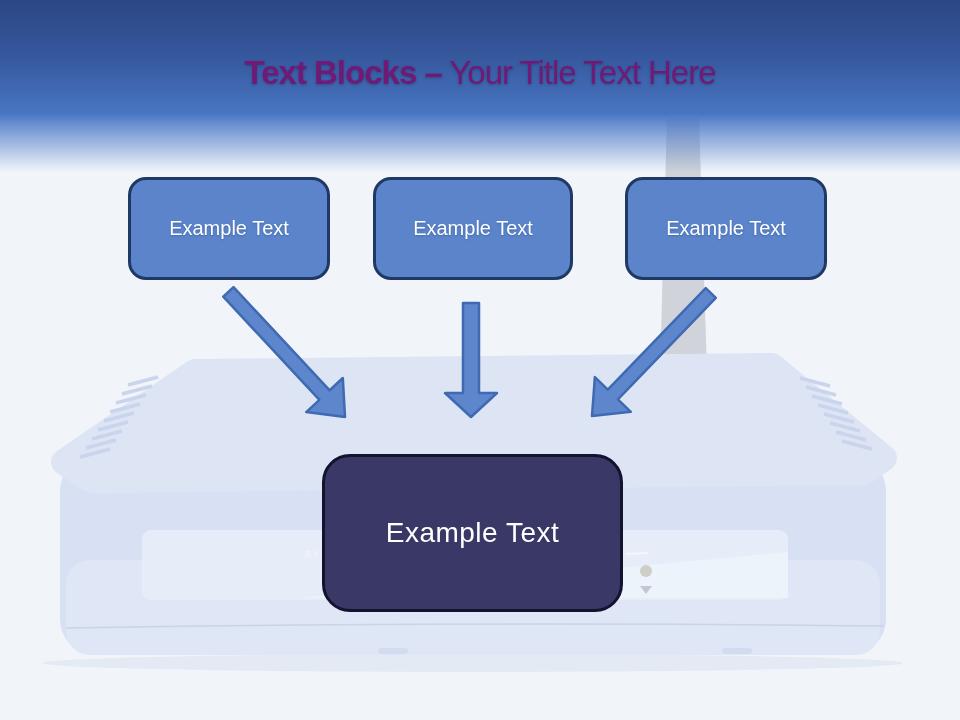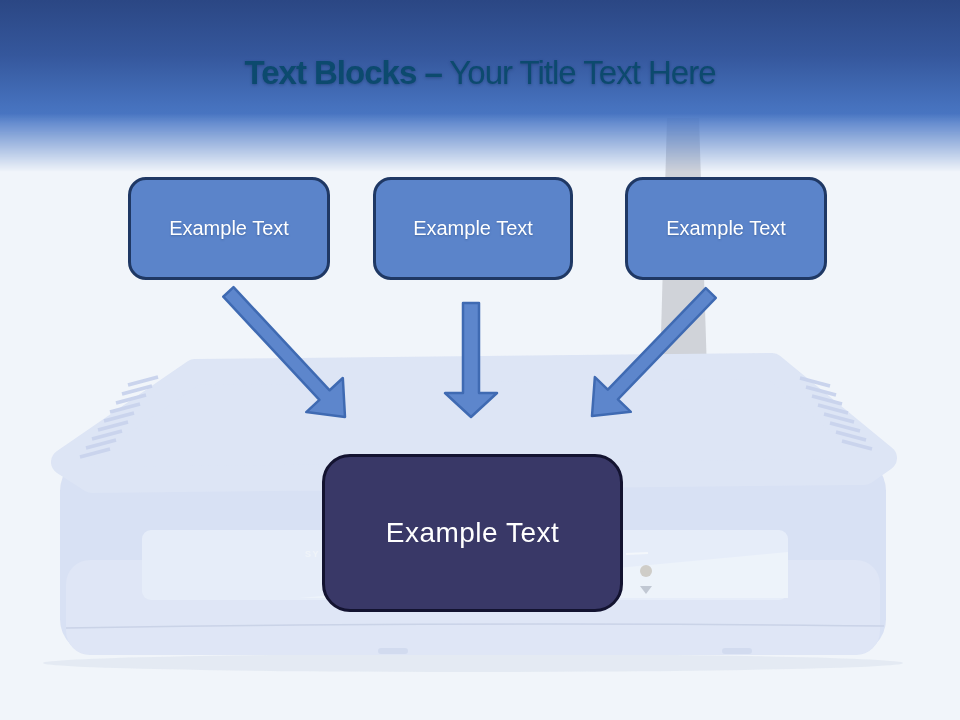--- a/index.html
+++ b/index.html
@@ -15,21 +15,21 @@
   
   .header {
     position:absolute; left:0; top:0; right:0; height:172px; z-index:2;
     background:linear-gradient(to bottom, #2b4784 0%, #35579c 32%, #4672be 62%, #4b78c6 72%, #4b78c6 100%);
     -webkit-mask-image:linear-gradient(to bottom, #000 0%, #000 66%, rgba(0,0,0,0) 100%);
     mask-image:linear-gradient(to bottom, #000 0%, #000 66%, rgba(0,0,0,0) 100%);
   }
 
   .title {
     position:absolute; top:56px; left:0; width:100%; z-index:3;
-    text-align:center; color:#0c4a6e; font-size:33px; line-height:1;
+    text-align:center; color:#701a75; font-size:33px; line-height:1;
     letter-spacing:-1px; text-shadow:0 1px 3px rgba(15,35,75,0.35);
     white-space:nowrap;
   }
   .title .bold { font-weight:bold; }
 
   .tbox {
     position:absolute; top:177px; height:103px; width:202px; z-index:3;
     box-sizing:border-box; background:#5b84ca; border:3px solid #1f3864;
     border-radius:18px; display:flex; align-items:center; justify-content:center;
     color:#ffffff; font-size:20px; text-shadow:0 1px 2px rgba(30,56,100,0.35);

